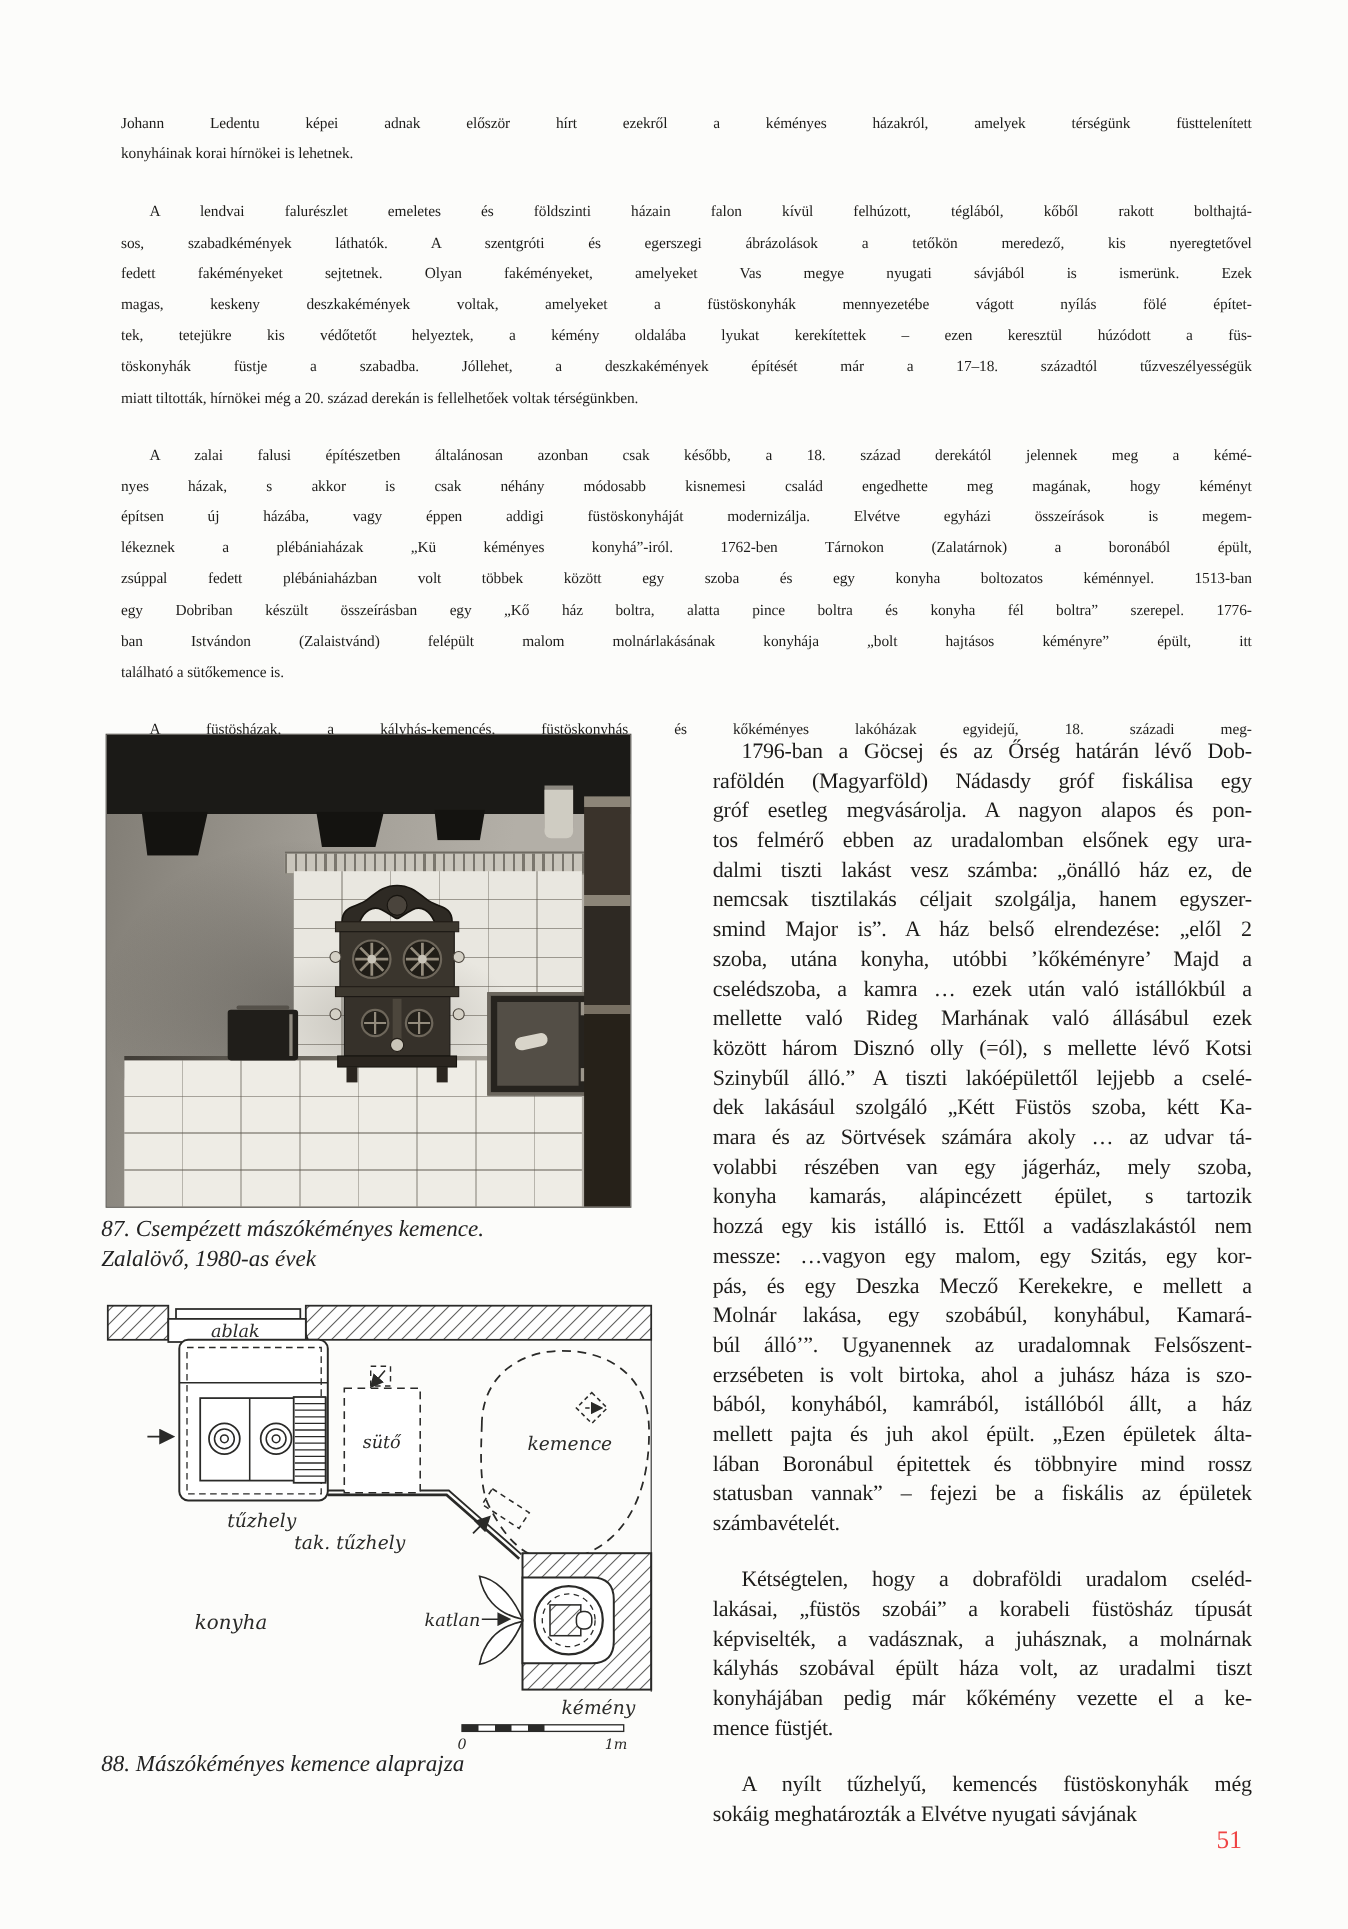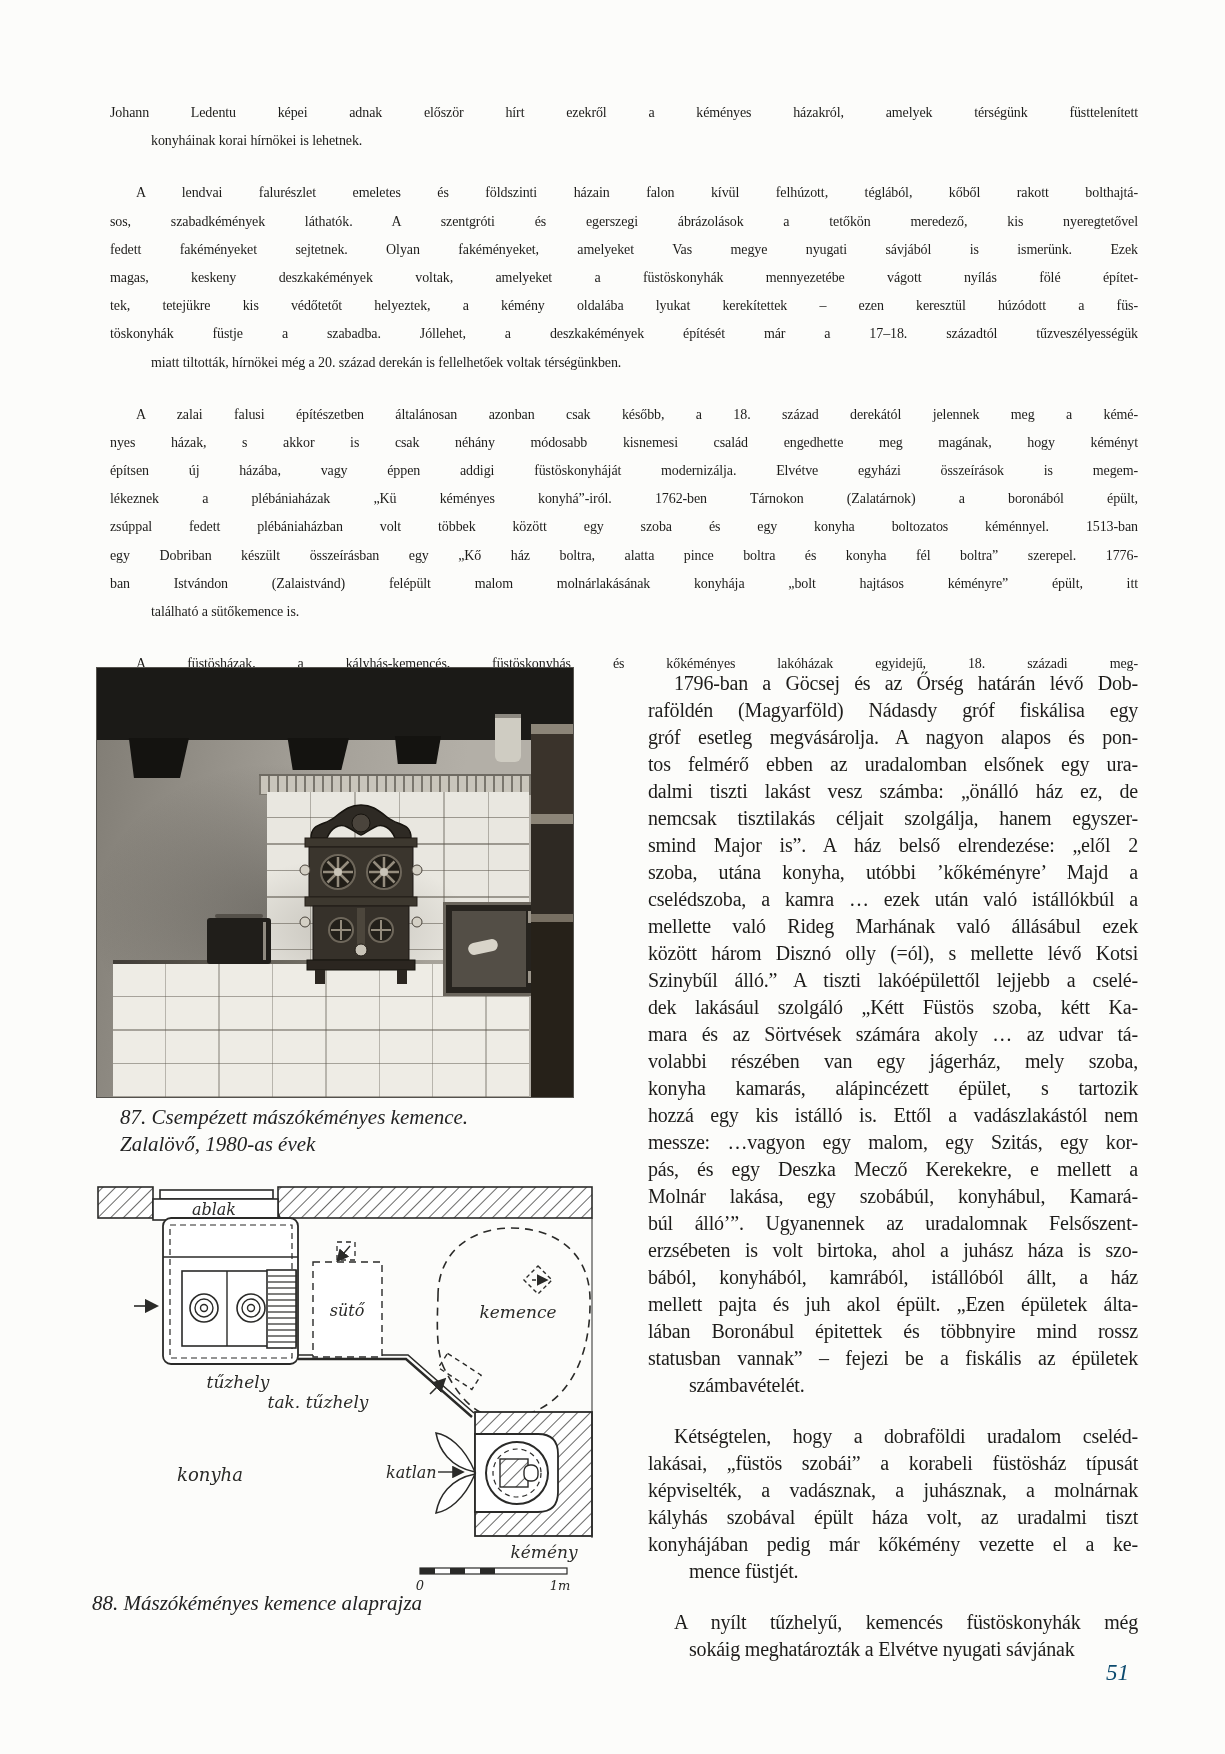--- a/index.html
+++ b/index.html
@@ -10,21 +10,21 @@
     color:#1d1c1a;
     overflow:hidden;
   }
   .textblock{position:absolute;}
   .line{
     display:block;height:28.2px;line-height:28.2px;
     font-size:14px;letter-spacing:-0.1px;
     text-align:justify;text-align-last:justify;
     white-space:normal;overflow:visible;
   }
-  .line.last{text-align-last:left;margin-left:41px;}
+  .line.last{text-align-last:left;}
   .line.indent{text-indent:26px;margin-top:24px;}
   #top-block{left:110px;top:99px;width:1028px;}
   #right-col{left:648px;top:646px;width:490px;}
   #right-col .line{height:27px;line-height:27px;font-size:20px;letter-spacing:-0.2px;}
 
   
   #photo{
     position:absolute;left:97px;top:668px;width:476px;height:429px;
     background-color:#a6a29a;
     background-image:radial-gradient(ellipse 60% 55% at 38% 58%, rgba(40,38,34,.38), rgba(40,38,34,0) 65%),
@@ -71,25 +71,25 @@
   .ovendoor .hinge{position:absolute;right:-6px;width:10px;height:12px;background:#9b958a;}
   .ovendoor .h1{top:6px;} .ovendoor .h2{bottom:10px;}
   .ovendoor .handle{position:absolute;left:22px;top:36px;width:30px;height:12px;background:#d8d4c9;border-radius:6px;transform:rotate(-12deg);}
   .furniture{position:absolute;left:434px;top:56px;width:42px;height:373px;
     background:linear-gradient(#8c8578 0 10px,#3a332b 10px 90px,#8c8578 90px 100px,#2e2923 100px 190px,#776f62 190px 198px,#262119 198px 100%);
   }
   #stoveunit{position:absolute;left:194px;top:132px;}
 
   
   .caption{position:absolute;font-style:italic;font-size:21px;line-height:27px;color:#222;}
-  #cap87{left:92px;top:1104px;width:470px;margin-left:28px;}
+  #cap87{left:92px;top:1104px;width:470px;}
   #cap88{left:92px;top:1590px;width:480px;}
   #plan{position:absolute;left:86px;top:1178px;}
   #plan text{font-family:"DejaVu Serif", serif;font-style:italic;fill:#2a2a28;}
-  #pageno{position:absolute;left:1106px;top:1660px;font-size:23px;color:#0c4a6e;font-style:italic;}
+  #pageno{position:absolute;left:1106px;top:1660px;font-size:23px;color:#ef4444;}
 </style>
 </head>
 <body>
 
 <div id="top-block" class="textblock">
     <div class="line">Johann Ledentu képei adnak először hírt ezekről a kéményes házakról, amelyek térségünk füsttelenített</div>
     <div class="line last">konyháinak korai hírnökei is lehetnek.</div>
     <div class="line indent">A lendvai falurészlet emeletes és földszinti házain falon kívül felhúzott, téglából, kőből rakott bolthajtá-</div>
     <div class="line">sos, szabadkémények láthatók. A szentgróti és egerszegi ábrázolások a tetőkön meredező, kis nyeregtetővel</div>
     <div class="line">fedett fakéményeket sejtetnek. Olyan fakéményeket, amelyeket Vas megye nyugati sávjából is ismerünk. Ezek</div>

